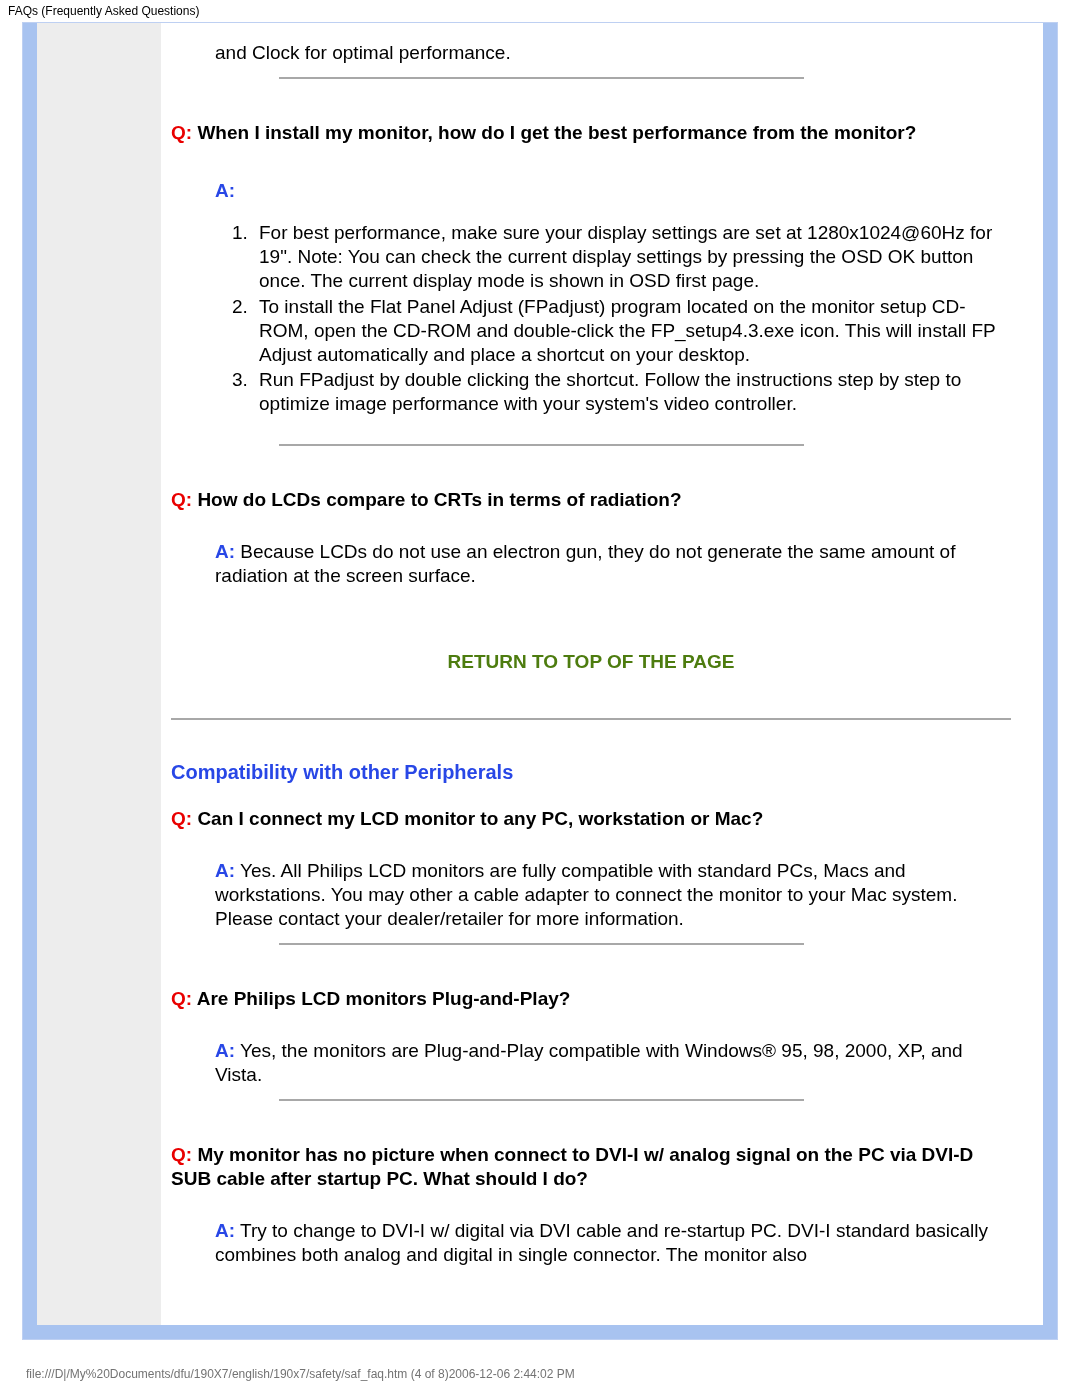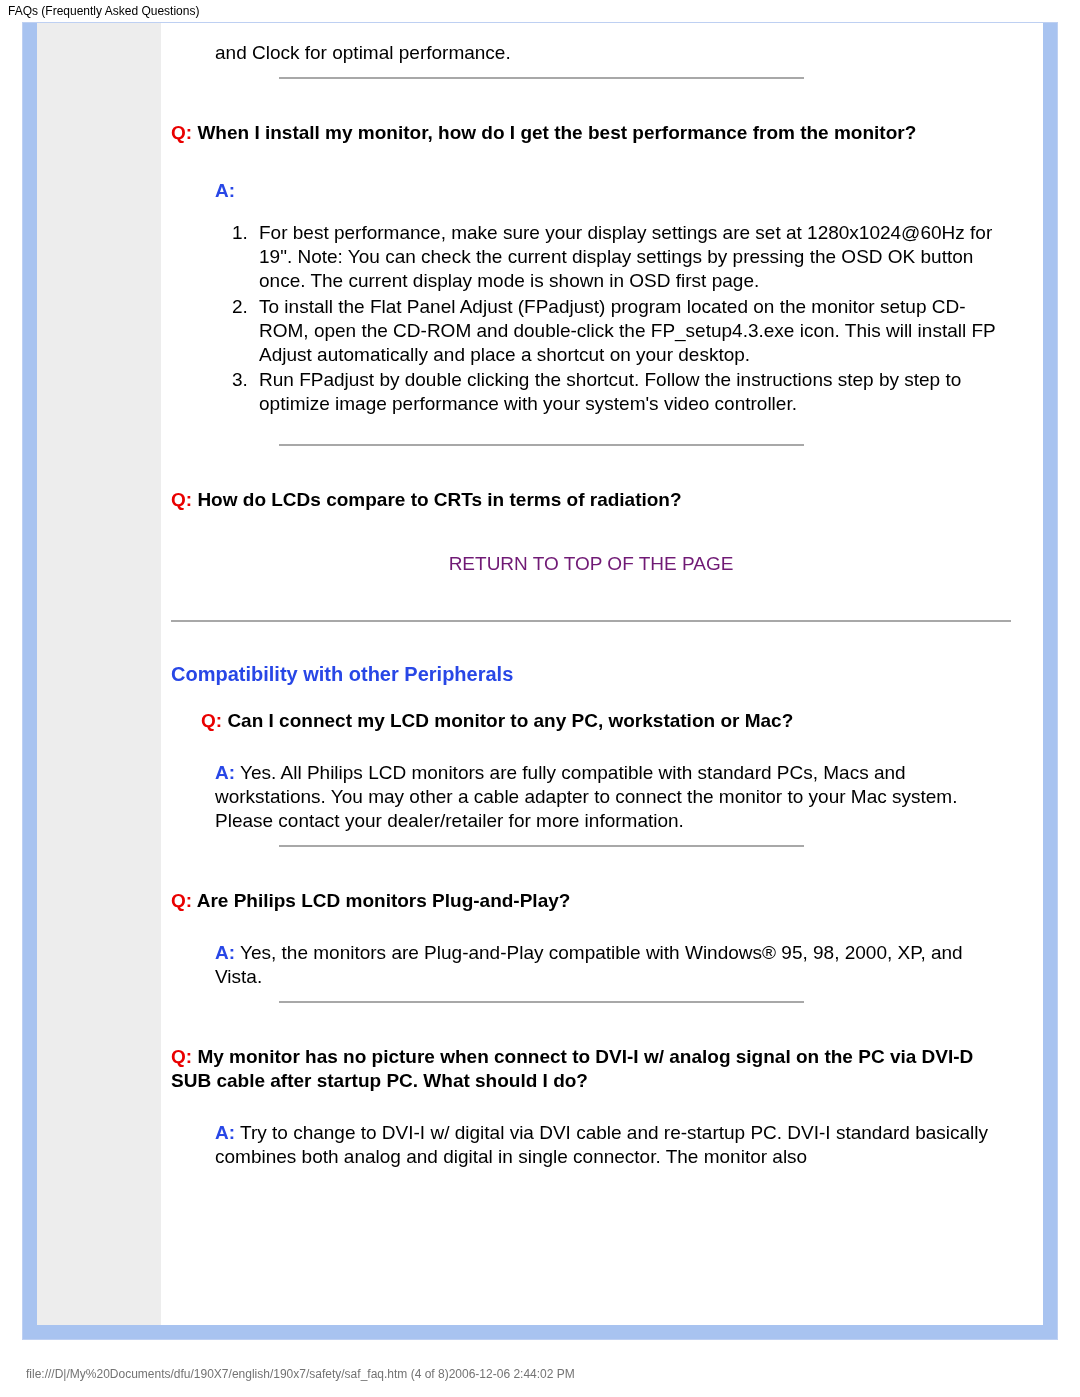--- a/index.html
+++ b/index.html
@@ -14,21 +14,21 @@
   .q-label { color: #e90000; font-weight: bold; }
   .a-label { color: #2847e6; font-weight: bold; }
   .q-text { font-weight: bold; }
   .q-para { margin-top: 42px; }
   .a-block { margin-left: 44px; margin-top: 34px; }
   ol.answer-list { margin-left: 82px; margin-top: 18px; }
   ol.answer-list li { margin-bottom: 2px; padding-left: 6px; }
   .inner-hr { border: 0; border-top: 2px solid #a8a8a8; width: 525px; margin: 12px 0 0 108px; }
   .inner-hr-short { border: 0; border-top: 2px solid #a8a8a8; width: 525px; margin: 18px 0 0 108px; }
   .ans-para { margin-left: 44px; margin-top: 28px; }
-  .return-link { color: #701a75; text-align: center; margin-top: 40px; font-size: 19px; }
+  .return-link { color: #4d7c0f; text-align: center; margin-top: 62px; font-size: 19px; font-weight: bold; }
   .section-hr { border: 0; border-top: 2px solid #a8a8a8; margin: 44px 0 0 0; }
   .section-title { color: #2847e6; font-weight: bold; font-size: 20px; margin-top: 40px; }
   .footer-bar { font-size: 12px; padding: 10px 8px 0 26px; color: #737373; position: absolute; bottom: 16px; left: 0; }
   .outer-wrap { position: relative; height: 1397px; }
 </style>
 </head>
 <body>
 
 <div class="outer-wrap">
   <div class="header-bar">FAQs (Frequently Asked Questions)</div>
@@ -55,28 +55,31 @@
             <li>To install the Flat Panel Adjust (FPadjust) program located on the monitor setup CD-ROM, open the CD-ROM and double-click the FP_setup4.3.exe icon. This will install FP Adjust automatically and place a shortcut on your desktop.</li>
             <li>Run FPadjust by double clicking the shortcut. Follow the instructions step by step to optimize image performance with your system's video controller.</li>
           </ol>
 
           <hr class="inner-hr-short" style="margin-top:28px;">
 
           <p class="q-para">
             <span class="q-label">Q:</span><span class="q-text"> How do LCDs compare to CRTs in terms of radiation?</span>
           </p>
 
+          <p class="ans-para">
+            <span class="a-label">A:</span><span> Because LCDs do not use an electron gun, they do not generate the same amount of radiation at the screen surface.</span>
+          </p>
 
           <div class="return-link">RETURN TO TOP OF THE PAGE</div>
 
           <hr class="section-hr">
 
           <div class="section-title">Compatibility with other Peripherals</div>
 
-          <p class="q-para" style="margin-top:22px;margin-left:30px;">
+          <p class="q-para" style="margin-top:22px;">
             <span class="q-label">Q:</span><span class="q-text"> Can I connect my LCD monitor to any PC, workstation or Mac?</span>
           </p>
 
           <p class="ans-para">
             <span class="a-label">A:</span><span> Yes. All Philips LCD monitors are fully compatible with standard PCs, Macs and workstations. You may other a cable adapter to connect the monitor to your Mac system. Please contact your dealer/retailer for more information.</span>
           </p>
           <hr class="inner-hr">
 
           <p class="q-para">
             <span class="q-label">Q:</span><span class="q-text"> Are Philips LCD monitors Plug-and-Play?</span>

